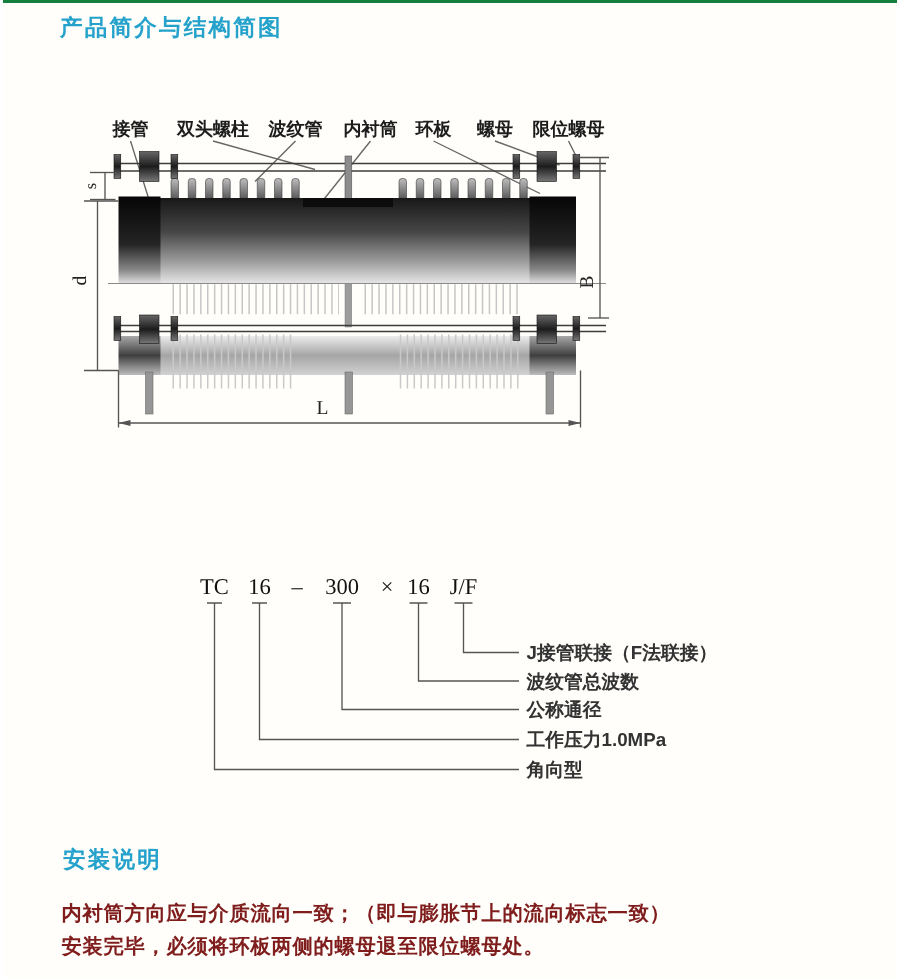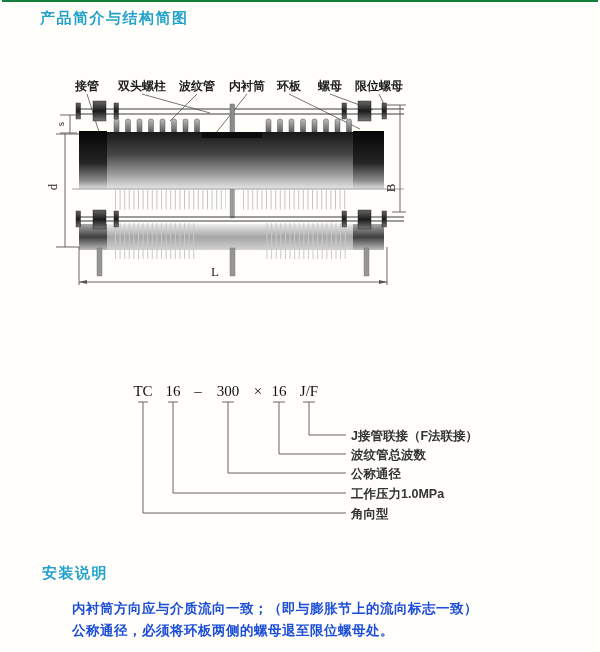--- a/index.html
+++ b/index.html
@@ -11,22 +11,22 @@
   .sec-title{
     position:absolute;margin:0;font-size:15px;font-weight:bold;
     letter-spacing:1.5px;color:#25a2cb;font-family:"Liberation Sans",sans-serif;
   }
   .t1{left:38px;top:7px;}
   .t2{left:40px;top:350px;}
   .t3{left:40px;top:562px;}
   .diagram-svg{position:absolute;left:40px;top:60px;}
   .code-svg{position:absolute;left:120px;top:377px;}
   .install-line{
-    position:absolute;left:70px;margin:0;font-size:13.5px;font-weight:600;
-    color:#1d4ed8;letter-spacing:0.5px;white-space:nowrap;
+    position:absolute;left:39px;margin:0;font-size:13.5px;font-weight:600;
+    color:#7f1d1d;letter-spacing:0.5px;white-space:nowrap;
   }
   .il1{top:598px;}
   .il2{top:620px;}
   svg text{font-family:"Liberation Sans",sans-serif;}
   .part-label{font-size:12px;font-weight:bold;fill:#1c1c1c;}
   .dim-letter{font-family:"Liberation Serif",serif;font-size:13px;fill:#222;}
   .dim-letter-s{font-family:"Liberation Serif",serif;font-size:11px;fill:#222;}
   .code-item{font-family:"Liberation Serif",serif;font-size:15px;fill:#101010;}
   .code-note{font-size:12.5px;font-weight:600;fill:#333;}
   .leader{stroke:#666;stroke-width:0.9;}
@@ -239,15 +239,15 @@
       <text class="code-note" x="229" y="79.5">波纹管总波数</text>
       <text class="code-note" x="229" y="98.5">公称通径</text>
       <text class="code-note" x="229" y="118.5">工作压力1.0MPa</text>
       <text class="code-note" x="229" y="138.5">角向型</text>
     </g>
   </svg>
 
   <h2 class="sec-title t3">安装说明</h2>
 
   <p class="install-line il1">内衬筒方向应与介质流向一致；（即与膨胀节上的流向标志一致）</p>
-  <p class="install-line il2">公称通径，必须将环板两侧的螺母退至限位螺母处。</p>
+  <p class="install-line il2">安装完毕，必须将环板两侧的螺母退至限位螺母处。</p>
 
 </div>
 
 </body></html>

